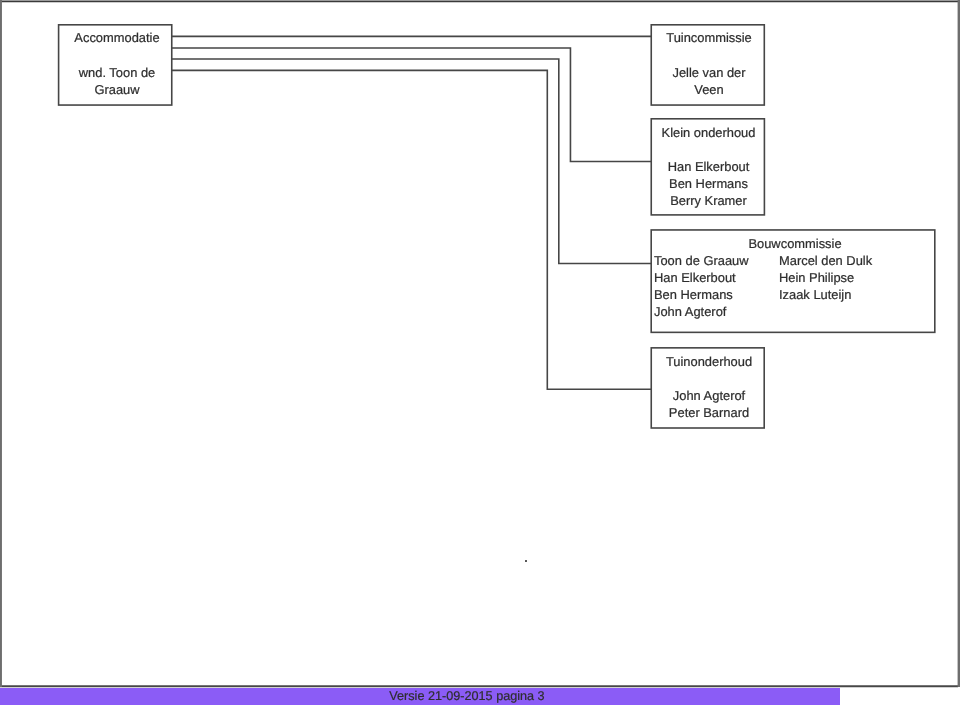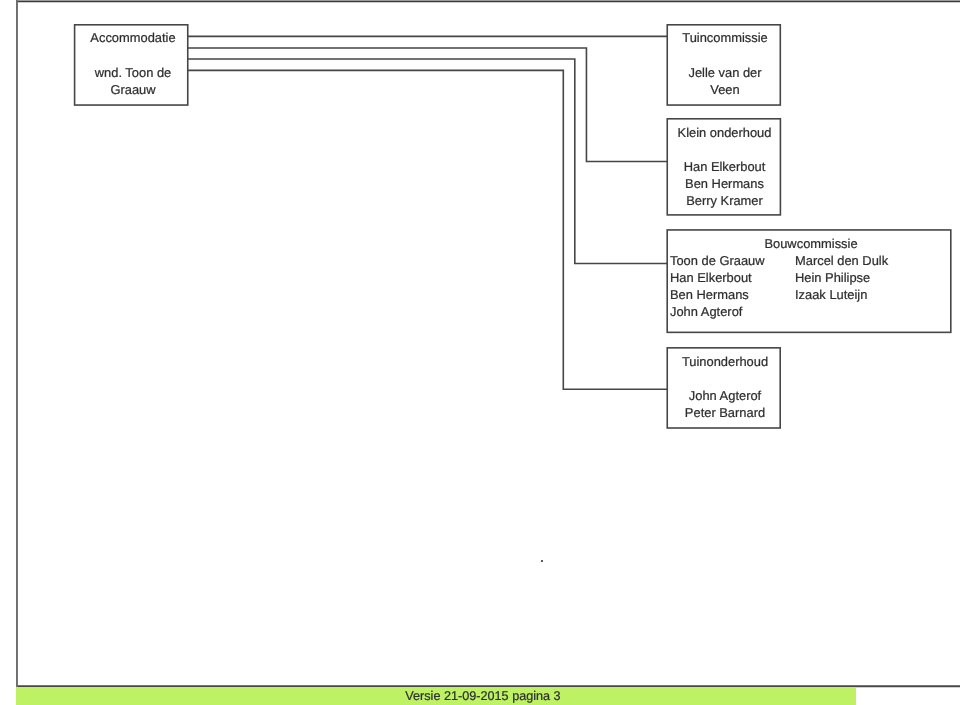--- a/index.html
+++ b/index.html
@@ -1,19 +1,19 @@
 <!DOCTYPE html>
 <html><head>
 <meta charset="utf-8">
 <style>
   html,body{margin:0;padding:0;}
   body{width:960px;height:705px;overflow:hidden;background:#ffffff;
        font-family:"Liberation Sans",sans-serif;
        -webkit-font-smoothing:antialiased;text-rendering:geometricPrecision;}
-  #page{position:absolute;left:16px;top:0;width:840px;height:705px;background:#bef264;}
+  #page{position:absolute;left:0;top:0;width:840px;height:705px;background:#8b5cf6;}
 
   
   .sheet{position:absolute;left:0px;top:0px;width:960px;height:688px;background:#ffffff;}
 
   
   .box{position:absolute;box-sizing:border-box;background:transparent;}
   .vec{position:absolute;left:0;top:0;pointer-events:none;}
 
   
   .txt{position:absolute;color:#2e2e2e;font-size:12.9px;line-height:0;white-space:nowrap;

